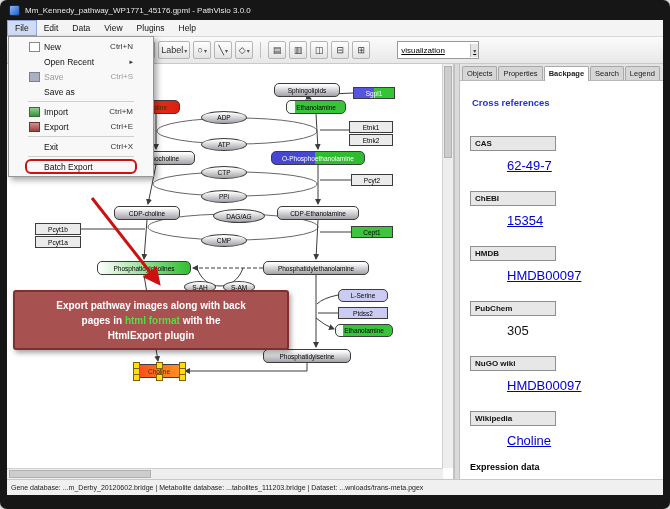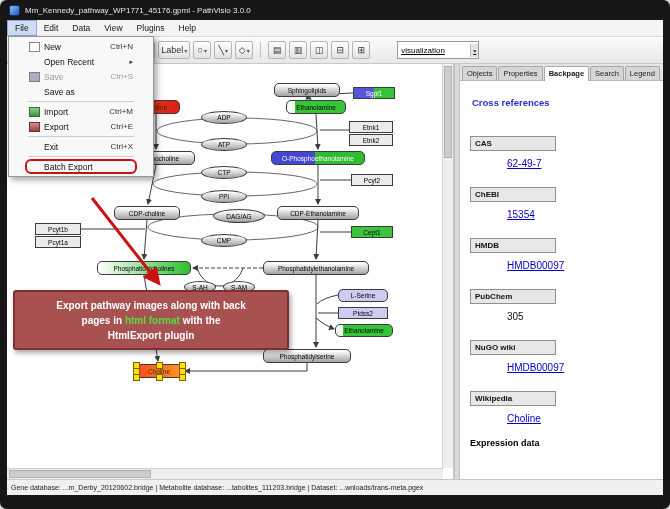--- a/index.html
+++ b/index.html
@@ -77,21 +77,21 @@
   .sidepanel{width:203px;display:flex;flex-direction:column;background:#f0f0f0;min-height:0;}
   .tabs{height:15px;display:flex;align-items:flex-end;gap:1px;padding:1px 2px 0 2px;
         background:#e4e4e4;border-bottom:1px solid #b8b8b8;font-size:7.5px;}
   .tab{padding:2px 4px;background:#d6d6d6;border:1px solid #a8a8a8;border-bottom:none;
        border-radius:2px 2px 0 0;color:#222;}
   .tab.active{background:#ffffff;font-weight:bold;position:relative;top:1px;padding-bottom:3px;}
   .backpage{flex:1;background:#ffffff;padding:2px 10px;overflow:hidden;}
   .bp-heading{color:var(--heading-blue,#2233cc);font-weight:bold;font-size:9.5px;margin:14px 0 24px 2px;}
   .bp-box{display:inline-block;min-width:86px;box-sizing:border-box;background:#e7e7e7;
           border:1px solid #8f8f8f;font-size:8px;font-weight:bold;padding:2px 4px;color:#111;}
-  .bp-value{font-size:10px;color:#111;margin:7px 0 14px 2px;padding-left:35px;}
+  .bp-value{font-size:13px;color:#111;margin:7px 0 14px 2px;padding-left:35px;}
   .bp-value.link{color:var(--link-blue,#0000cc);text-decoration:underline;cursor:pointer;}
   .bp-footer{font-size:9px;font-weight:bold;color:#000;margin-top:6px;}
   
   .statusbar{height:15px;background:#f0f0f0;border-top:1px solid #c8c8c8;display:flex;
              align-items:center;padding:0 4px;font-size:7px;color:#222;white-space:nowrap;overflow:hidden;}
   
   .filemenu{position:absolute;left:1px;top:16px;width:112px;background:#f8f8f8;
             border:1px solid #979797;box-shadow:3px 3px 6px rgba(0,0,0,.35);z-index:30;
             padding:2px 16px;font-size:8.5px;}
   .fm-item{height:15px;display:flex;align-items:center;padding:0 4px;gap:4px;color:#111;}

